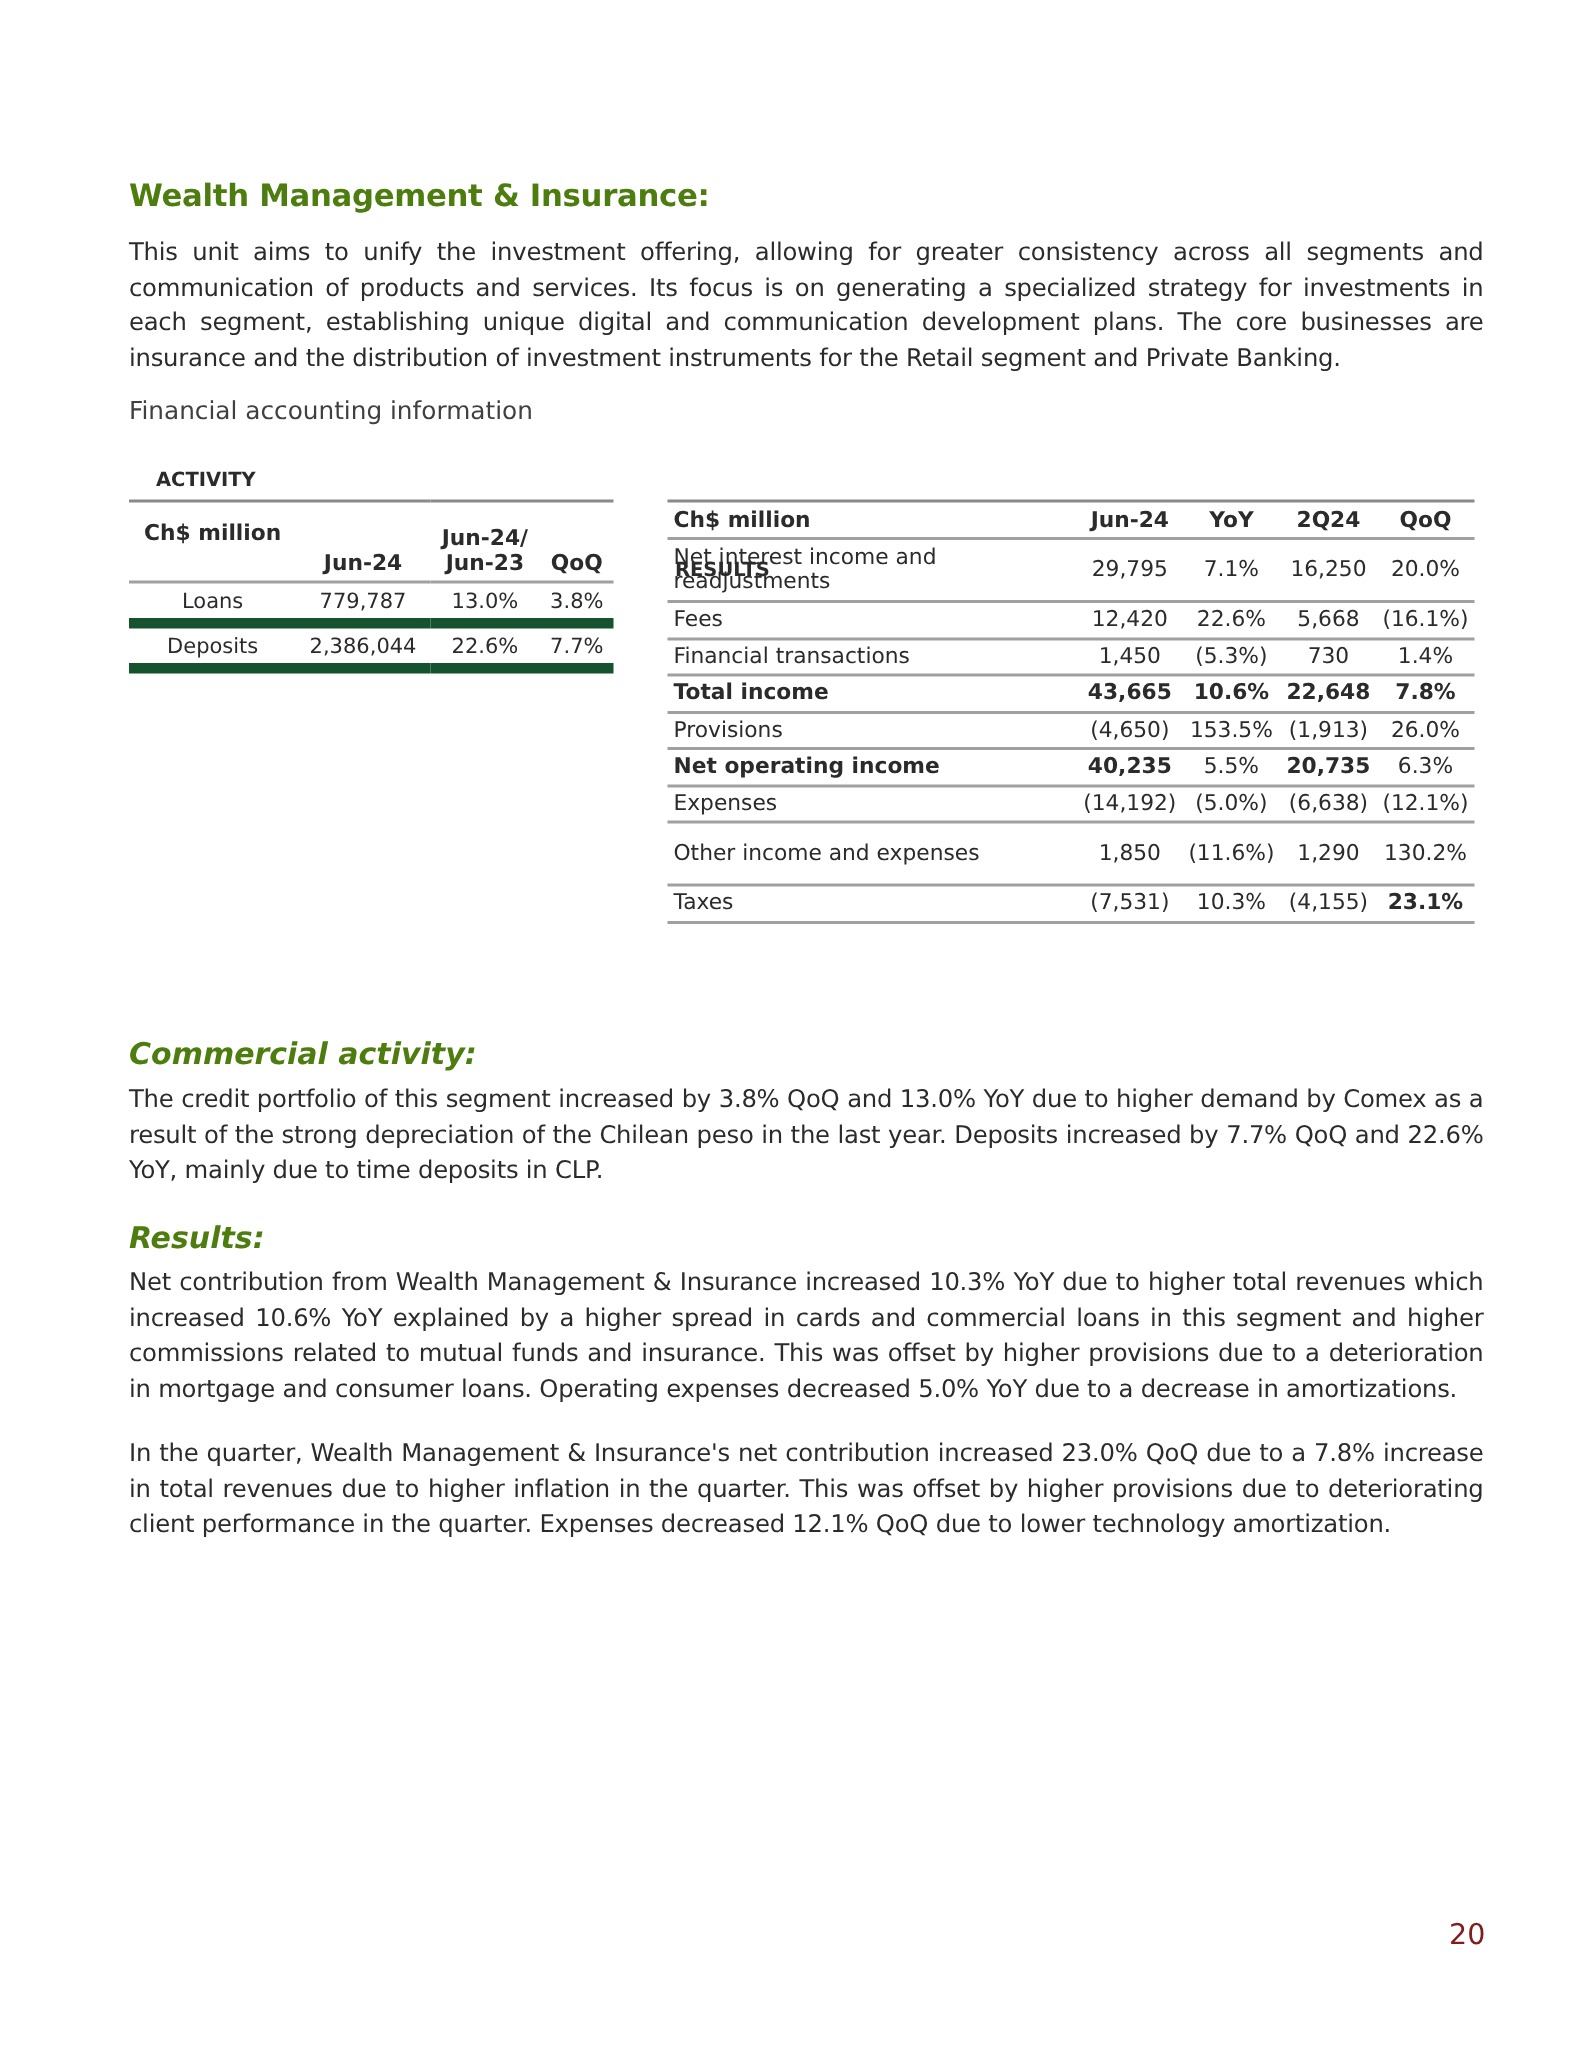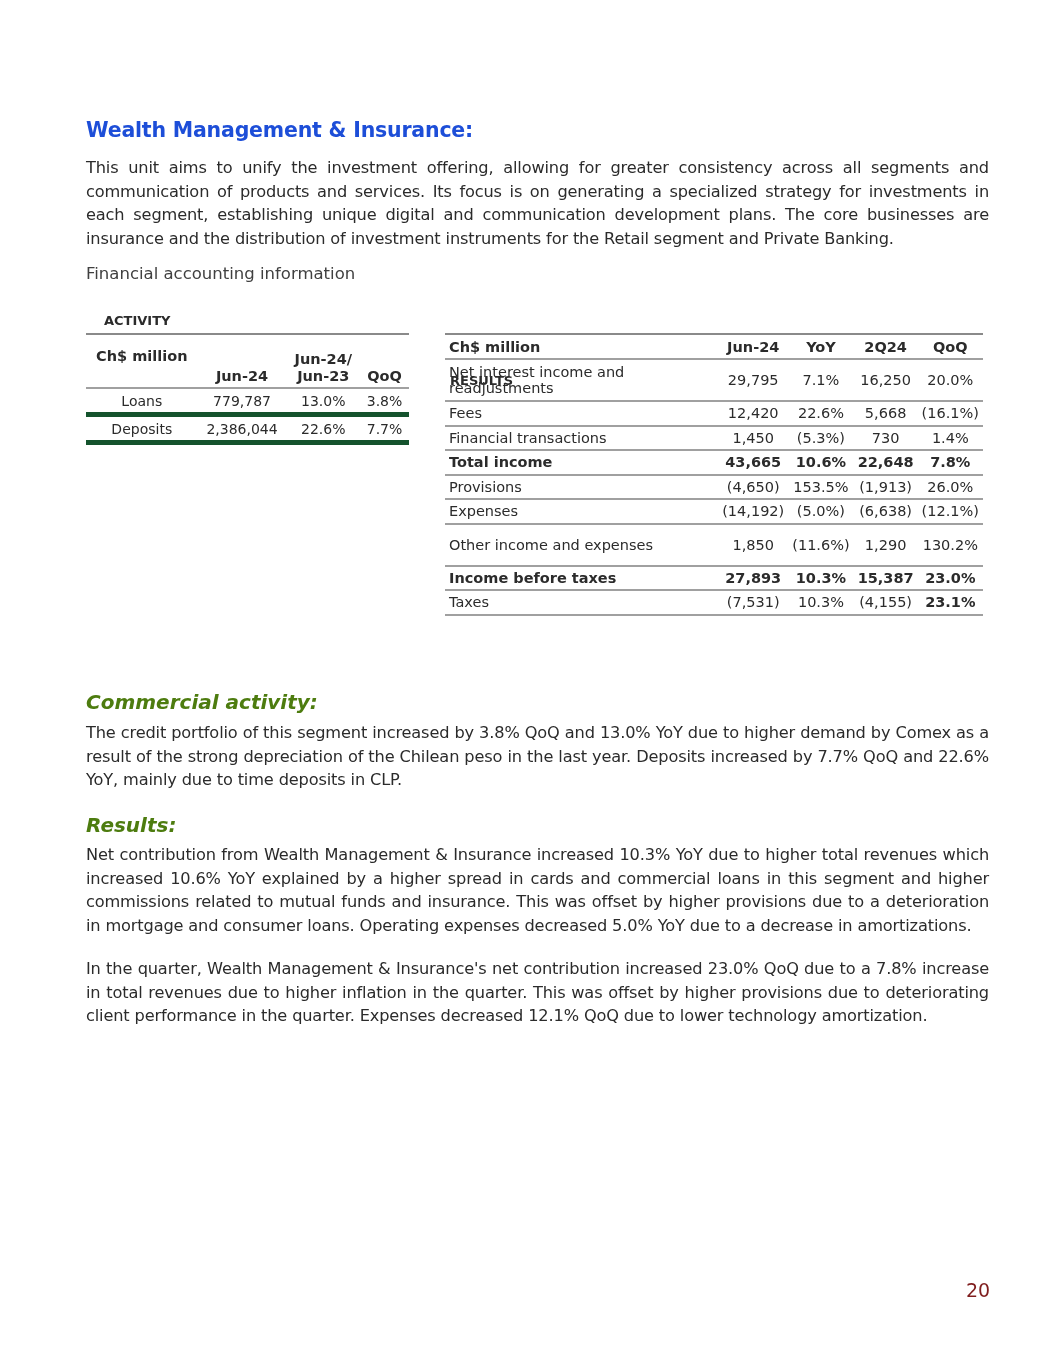--- a/index.html
+++ b/index.html
@@ -4,21 +4,21 @@
   <style>
     html, body { margin: 0; padding: 0; background: #ffffff; }
     body {
       width: 1055px; height: 1365px; position: relative; overflow: hidden;
       font-family: "DejaVu Sans", "Liberation Sans", sans-serif;
       color: #2b2b2b;
     }
     .page { position: absolute; left: 86px; top: 0; width: 903px; }
     .section-title {
       position: absolute; top: 118px; left: 0;
-      color: #1d4ed8; font-weight: bold; font-size: 20.5px; letter-spacing: -0.2px;
+      color: #4d7c0f; font-weight: bold; font-size: 20.5px; letter-spacing: -0.2px;
     }
     .para {
       position: absolute; left: 0; width: 903px;
       font-size: 16.2px; line-height: 23.5px; text-align: justify;
       letter-spacing: -0.15px;
     }
     .para.intro { top: 156px; }
     .fin-label {
       position: absolute; top: 264px; left: 0;
       color: #404040; font-size: 16.5px;
@@ -27,21 +27,21 @@
     table { border-collapse: collapse; position: absolute; }
     td, th { padding: 0 4px; font-size: 14.5px; color: #2b2b2b; }
     th { font-weight: bold; }
 
     
     .act-caption { left: 18px; top: 313px; }
     .act { left: 0; top: 333px; width: 323px; border-top: 2px solid #8a8a8a; }
     .act th { height: 42px; vertical-align: bottom; padding-bottom: 2px; font-size: 14.5px; line-height: 17px; }
     .act th.lbl { vertical-align: middle; text-align: center; padding-bottom: 10px; }
     .act td { height: 23px; text-align: center; font-size: 14px; }
-    .act tr { border-bottom: 5px solid #14532d; }
+    .act tr { border-bottom: 7px solid #14532d; }
     .act tr.head { border-bottom: 2px solid #a0a0a0; }
 
     
     .res-caption { left: 364px; top: 325px; margin-top: 48px; }
     .res { left: 359px; top: 333px; width: 538px; border-top: 2px solid #8a8a8a; }
     .res th { height: 23px; font-size: 14.5px; text-align: center; }
     .res th.lbl { text-align: left; }
     .res td { height: 22.5px; text-align: center; font-size: 14.5px; line-height: 16px; }
     .res td.lbl { text-align: left; }
     .res tr { border-bottom: 2px solid #a0a0a0; }
@@ -140,44 +140,44 @@
     </tr>
 
     <tr>
       <td class="lbl">Provisions</td>
       <td>(4,650)</td>
       <td>153.5%</td>
       <td>(1,913)</td>
       <td>26.0%</td>
     </tr>
 
+    <tr>
+      <td class="lbl b">Net operating income</td>
+      <td class="b">40,235</td>
+      <td>5.5%</td>
+      <td class="b">20,735</td>
+      <td>6.3%</td>
+    </tr>
 
     <tr>
       <td class="lbl">Expenses</td>
       <td>(14,192)</td>
       <td>(5.0%)</td>
       <td>(6,638)</td>
       <td>(12.1%)</td>
     </tr>
 
     <tr class="tall">
       <td class="lbl">Other income and expenses</td>
       <td>1,850</td>
       <td>(11.6%)</td>
       <td>1,290</td>
       <td>130.2%</td>
     </tr>
 
-    <tr>
-      <td class="lbl b">Income before taxes</td>
-      <td class="b">27,893</td>
-      <td class="b">10.3%</td>
-      <td class="b">15,387</td>
-      <td class="b">23.0%</td>
-    </tr>
 
     <tr>
       <td class="lbl">Taxes</td>
       <td>(7,531)</td>
       <td>10.3%</td>
       <td>(4,155)</td>
       <td class="b">23.1%</td>
     </tr>
 
   </tbody>

